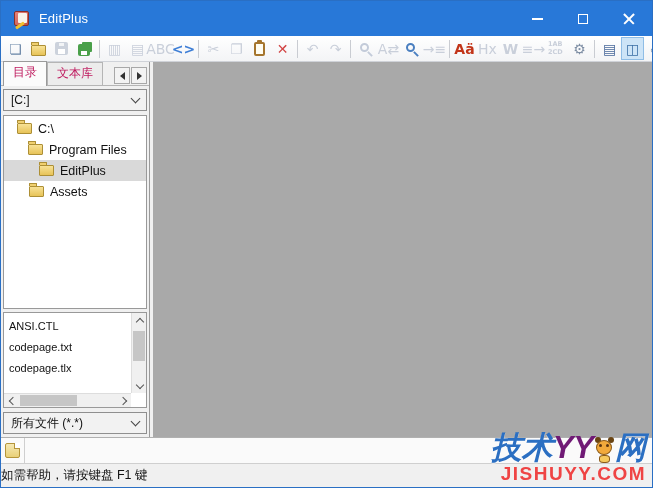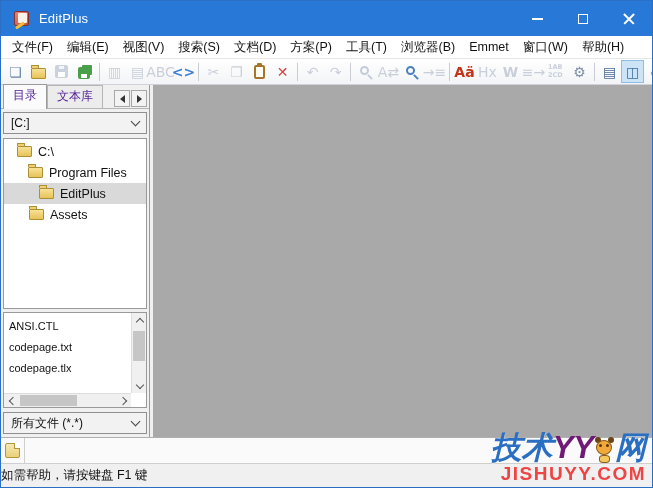--- a/index.html
+++ b/index.html
@@ -52,21 +52,21 @@
   .shape-clipboard{width:11px;height:14px;background:#fffdf2;border:2px solid currentColor;border-radius:2px;position:relative;}
   .shape-clipboard::before{content:"";position:absolute;top:-4px;left:1px;width:5px;height:3px;background:currentColor;border-radius:1px;}
 
   
   .body{flex:1;display:flex;min-height:0;}
   .sidebar{width:149px;flex:none;background:#f0f0f0;border-right:1px solid #9a9a9a;display:flex;flex-direction:column;min-height:0;}
   .main-area{flex:1;background:#a9a9a9;border-left:3px solid #f0f0f0;}
 
   
   .side-tabs{height:24px;display:flex;align-items:flex-end;padding:2px 2px 0 2px;border-bottom:1px solid #b5b5b5;flex:none;background:#f0f0f0;}
-  .side-tab{font-size:12px;padding:2px 9px 3px 9px;border:1px solid #b5b5b5;border-bottom:none;background:#ececec;color:#4c1d95;white-space:nowrap;}
+  .side-tab{font-size:12px;padding:2px 9px 3px 9px;border:1px solid #b5b5b5;border-bottom:none;background:#ececec;color:#be185d;white-space:nowrap;}
   .side-tab.active{background:#fbfbfb;position:relative;top:1px;padding-bottom:5px;border-color:#9a9a9a;}
   .tab-arrows{margin-left:auto;display:flex;margin-bottom:1px;}
   .tab-arrow{width:16px;height:17px;border:1px solid #a8a8a8;background:#f3f3f3;display:flex;align-items:center;justify-content:center;padding:0;margin-left:1px;}
   .tri-l{width:0;height:0;border-style:solid;border-width:4px 5px 4px 0;border-color:transparent #333 transparent transparent;}
   .tri-r{width:0;height:0;border-style:solid;border-width:4px 0 4px 5px;border-color:transparent transparent transparent #333;}
 
   
   .combo{margin:3px 2px;height:22px;border:1px solid #8f8f8f;background:#f2f2f2;display:flex;align-items:center;padding:0 7px;flex:none;}
   .combo-label{font-size:12px;color:#111;flex:1;white-space:nowrap;overflow:hidden;}
   .chev{width:7px;height:7px;border-right:1.5px solid #444;border-bottom:1.5px solid #444;transform:rotate(45deg);margin-top:-4px;flex:none;}
@@ -136,33 +136,20 @@
         </button>
       <button class="win-btn">
           <span class="wc-box"></span>
         </button>
       <button class="win-btn">
           <span class="wc-x"></span>
         </button>
     </span>
   </div>
 
-  <div class="menubar">
-      <span class="menu-item">文件(F)</span>
-      <span class="menu-item">编辑(E)</span>
-      <span class="menu-item">视图(V)</span>
-      <span class="menu-item">搜索(S)</span>
-      <span class="menu-item">文档(D)</span>
-      <span class="menu-item">方案(P)</span>
-      <span class="menu-item">工具(T)</span>
-      <span class="menu-item">浏览器(B)</span>
-      <span class="menu-item">Emmet</span>
-      <span class="menu-item">窗口(W)</span>
-      <span class="menu-item">帮助(H)</span>
-    </div>
 
   <div class="toolbar">
       <button class="tb-btn">
         <span class="glyph" style="color: rgb(107, 135, 168);">❏</span>
       </button>
       <button class="tb-btn">
         <span class="shape shape-folder"></span>
       </button>
       <button class="tb-btn disabled">
         <span class="shape shape-floppy" style="color: rgb(204, 210, 220);"></span>

